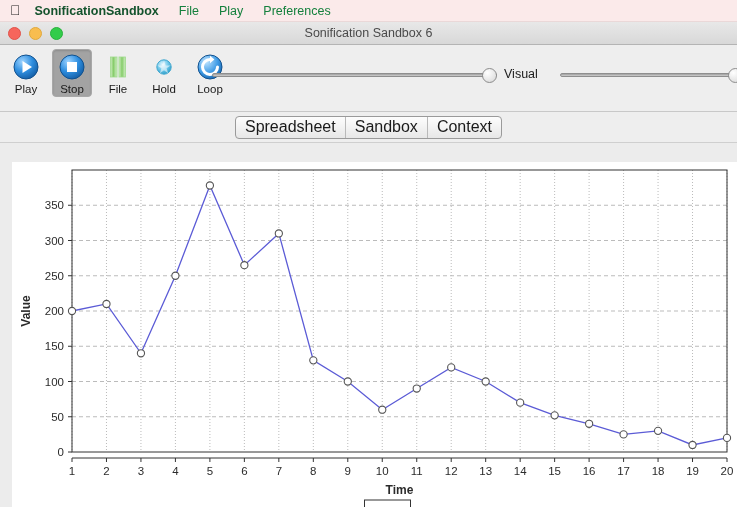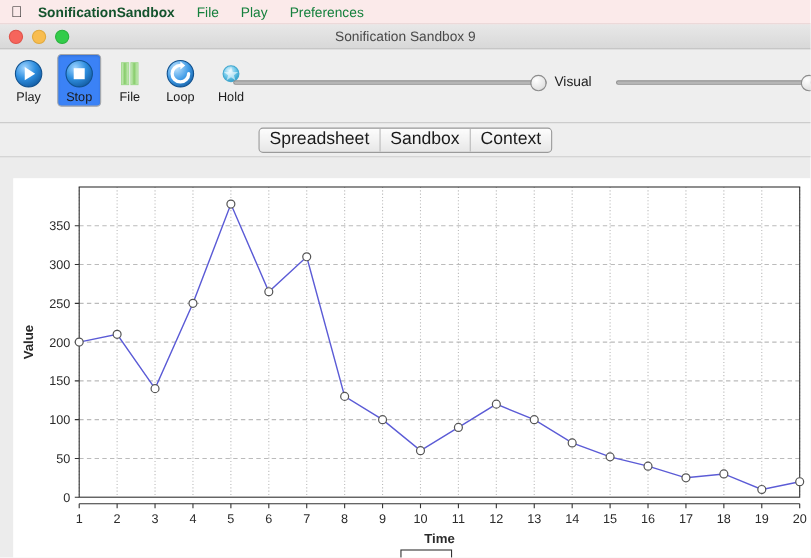--- a/index.html
+++ b/index.html
@@ -91,21 +91,21 @@
     margin-left: 6px;
     display: flex;
     flex-direction: column;
     align-items: center;
     padding: 2px 0 0 0;
     border: 1px solid transparent;
     border-radius: 4px;
     box-sizing: border-box;
   }
   .tbtn.pressed {
-    background: #3b82f6;
+    background: #a3a3a3;
     border: 1px solid #a8a8a8;
     box-shadow: inset 0 1px 2px rgba(0,0,0,0.15);
   }
   .tbtn .glyph { width: 30px; height: 30px; display:block; }
   .tbtn .tlabel {
     font-size: 11.5px;
     color: #1a1a1a;
     margin-top: 1px;
     line-height: 13px;
   }
@@ -216,21 +216,21 @@
 </div>
 
 <div id="window">
 
   <div id="titlebar">
     <div class="lights">
       <span class="light red"></span>
       <span class="light yellow"></span>
       <span class="light green"></span>
     </div>
-    <div id="window-title">Sonification Sandbox 9</div>
+    <div id="window-title">Sonification Sandbox 6</div>
   </div>
 
   <div id="toolbar">
 
     <div class="tbtn">
       <svg class="glyph" viewBox="0 0 30 30">
         <defs>
             <radialGradient id="gplay" cx="35%" cy="28%" r="75%">
           <stop offset="0%" stop-color="#9fd4ff"></stop>
               <stop offset="55%" stop-color="#2f8fe0"></stop>
@@ -264,51 +264,51 @@
             <linearGradient id="gpause" x1="0" y1="0" x2="1" y2="0">
           <stop offset="0%" stop-color="#cfeec2"></stop>
               <stop offset="45%" stop-color="#86cc6a"></stop>
               <stop offset="100%" stop-color="#cfeec2"></stop>
         </linearGradient>
           </defs>
         <rect x="7.5" y="5" width="6.5" height="20" fill="url(#gpause)" stroke="#9dd98a" stroke-width="0.8"></rect>
         <rect x="16" y="5" width="6.5" height="20" fill="url(#gpause)" stroke="#9dd98a" stroke-width="0.8"></rect>
       </svg>
       <span class="tlabel">File</span>
+    </div>
+
+    <div class="tbtn">
+      <svg class="glyph" viewBox="0 0 30 30">
+        <defs>
+            <radialGradient id="ghold" cx="40%" cy="32%" r="70%">
+          <stop offset="0%" stop-color="#e9f8ff"></stop>
+              <stop offset="55%" stop-color="#6fc8ea"></stop>
+              <stop offset="100%" stop-color="#2f9ec9"></stop>
+        </radialGradient>
+          </defs>
+        <circle cx="15" cy="15" r="7.2" fill="url(#ghold)" stroke="#43a8cf" stroke-width="1"></circle>
+        <path d="M15 8.4 L16.6 13.4 L21.6 13.4 L17.6 16.3 L19.1 21.2 L15 18.2 L10.9 21.2 L12.4 16.3 L8.4 13.4 L13.4 13.4 Z" fill="#ffffff" opacity="0.55"></path>
+      </svg>
+      <span class="tlabel">Hold</span>
     </div>
 
     <div class="tbtn">
       <svg class="glyph" viewBox="0 0 30 30">
         <defs>
             <radialGradient id="gloop" cx="35%" cy="28%" r="78%">
           <stop offset="0%" stop-color="#bfe4ff"></stop>
               <stop offset="60%" stop-color="#3f9be6"></stop>
               <stop offset="100%" stop-color="#1a66ad"></stop>
         </radialGradient>
           </defs>
         <circle cx="15" cy="15" r="12" fill="url(#gloop)" stroke="#11518e" stroke-width="1"></circle>
         <path d="M15 7.5 A7.5 7.5 0 1 0 22.5 15" fill="none" stroke="#ffffff" stroke-width="3" stroke-linecap="round"></path>
         <path d="M15 3.8 L15 11.2 L19.4 7.5 Z" fill="#ffffff"></path>
       </svg>
       <span class="tlabel">Loop</span>
-    </div>
-
-    <div class="tbtn">
-      <svg class="glyph" viewBox="0 0 30 30">
-        <defs>
-            <radialGradient id="ghold" cx="40%" cy="32%" r="70%">
-          <stop offset="0%" stop-color="#e9f8ff"></stop>
-              <stop offset="55%" stop-color="#6fc8ea"></stop>
-              <stop offset="100%" stop-color="#2f9ec9"></stop>
-        </radialGradient>
-          </defs>
-        <circle cx="15" cy="15" r="7.2" fill="url(#ghold)" stroke="#43a8cf" stroke-width="1"></circle>
-        <path d="M15 8.4 L16.6 13.4 L21.6 13.4 L17.6 16.3 L19.1 21.2 L15 18.2 L10.9 21.2 L12.4 16.3 L8.4 13.4 L13.4 13.4 Z" fill="#ffffff" opacity="0.55"></path>
-      </svg>
-      <span class="tlabel">Hold</span>
     </div>
 
     <div class="slider" id="slider-left">
       <div class="track"></div>
       <div class="knob"></div>
     </div>
 
     <div id="volume-label">Visual</div>
 
     <div class="slider" id="slider-right">

